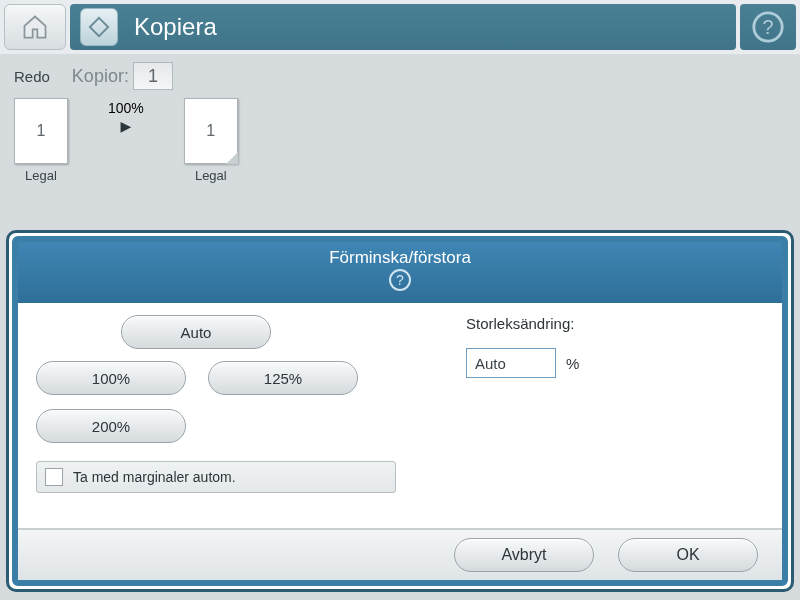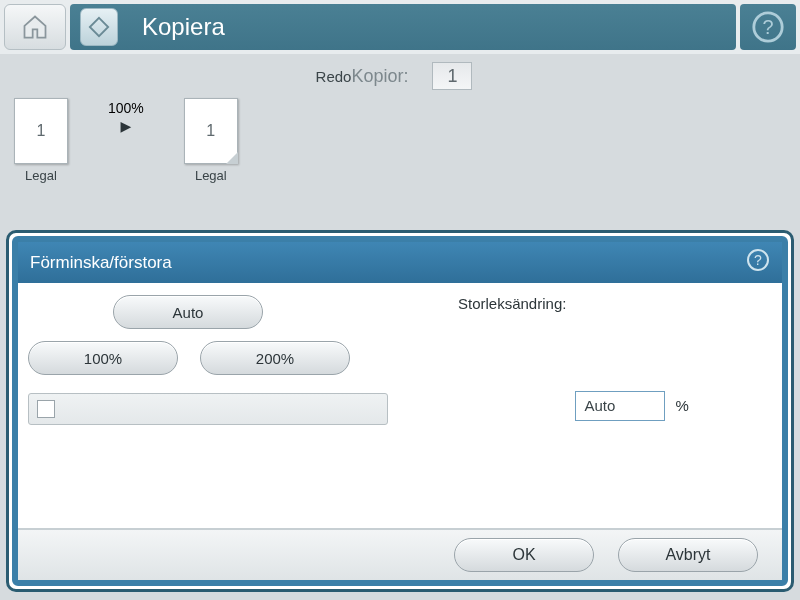--- a/index.html
+++ b/index.html
@@ -31,21 +31,21 @@
   }
   .home-btn svg { width: 28px; height: 28px; }
   .title-block {
     flex: 1;
     display: flex;
     align-items: center;
     background: linear-gradient(#4a8094, #3f7489);
     margin: 4px 4px 4px 0;
     border-radius: 4px;
     padding: 0 10px;
-    gap: 24px;
+    gap: 16px;
   }
   .start-icon-box {
     width: 38px; height: 38px;
     background: linear-gradient(#e6f0f4, #bcd2da);
     border: 1px solid #9bb7c2;
     border-radius: 6px;
     display:flex; align-items:center; justify-content:center;
   }
   .start-icon-box svg { width: 22px; height: 22px; fill:#6a8a95; stroke:#6a8a95;}
   .title-text {
@@ -59,26 +59,26 @@
     margin: 4px 4px 4px 0;
     border-radius: 4px;
     display:flex; align-items:center; justify-content:center;
   }
   .help-top svg { width: 34px; height: 34px; }
 
   
   .statusrow {
     display:flex;
     align-items:center;
-    justify-content: center;
+    justify-content: flex-start;
     padding: 8px 26px 4px 14px;
     font-size: 15px;
     color:#3a4448;
   }
-  .copies-block { display:flex; align-items:center; gap:24px; color:#7d888d; font-size:18px;}
+  .copies-block { display:flex; align-items:center; gap:4px; color:#7d888d; font-size:18px;margin-left:22px;}
   .copies-input {
     width: 40px; height: 28px;
     background: linear-gradient(#e6e9eb,#f4f6f7);
     border:1px solid #b0b9be;
     display:flex; align-items:center; justify-content:center;
     font-size: 18px; color:#5f696e;
   }
 
   
   .previewrow {
@@ -130,26 +130,27 @@
     border: 6px solid #3b7fa8;
     border-radius: 6px;
     display:flex; flex-direction:column;
   }
   .dialog-header {
     background: linear-gradient(#3f86b4, #2f6f99);
     color:#fff;
     display:flex; align-items:center; justify-content:space-between;
     padding: 6px 12px;
     font-size: 17px;
+    flex-direction: column;
   }
   .dialog-header .help-icon svg{ width:24px; height:24px;}
   .dialog-body {
     flex:1;
     background:#fff;
-    padding: 12px 10px;
+    padding: 12px 18px;
     display:flex;
     gap: 70px;
   }
   .left-col { display:flex; flex-direction:column; gap:12px; }
   .auto-row { display:flex; gap:14px; justify-content:flex-start; padding-left:85px;}
   .btn {
     height: 34px;
     border-radius: 18px;
     border: 1px solid #9aa4aa;
     background: linear-gradient(#f8fafb, #d5dadd);
@@ -177,21 +178,21 @@
     padding: 0 8px;
     font-size: 14px; color:#2c3539;
     border-radius: 3px;
   }
   .checkbox-row .check {
     width:18px; height:18px;
     background:#fff;
     border:1px solid #9aa4aa;
   }
 
-  .right-col { font-size:15px; color:#2c3539; display:flex; flex-direction:row; gap:9px; }
+  .right-col { font-size:15px; color:#2c3539; display:flex; flex-direction:column; gap:16px; }
   .size-input-row { display:flex; align-items:center; gap:10px;}
   .text-input {
     width: 90px; height: 30px;
     border: 1px solid #6f9fc0;
     background:#fff;
     padding: 0 8px;
     display:flex; align-items:center;
     font-size:15px; color:#3a4448;
   }
 
@@ -281,41 +282,45 @@
         <div class="auto-row">
           <div class="btn auto">
             <span>Auto</span>
           </div>
         </div>
         <div class="grid2">
           <div class="btn wide">
               <span>100%</span>
             </div>
           <div class="btn wide">
+              <span>125%</span>
+            </div>
+          <div class="btn wide">
               <span>200%</span>
             </div>
         </div>
         <div class="checkbox-row">
           <span class="check"></span>
+          <span>Ta med marginaler autom.</span>
         </div>
       </div>
 
       <div class="right-col">
         <span>Storleksändring:</span>
         <div class="size-input-row">
           <div class="text-input">
             <span>Auto</span>
           </div>
           <span>%</span>
         </div>
       </div>
     </div>
 
     <div class="dialog-footer">
       <div class="btn">
+        <span>Avbryt</span>
+      </div>
+      <div class="btn">
         <span>OK</span>
       </div>
-      <div class="btn">
-        <span>Avbryt</span>
-      </div>
     </div>
   </div>
 </div>
 
 </body></html>

